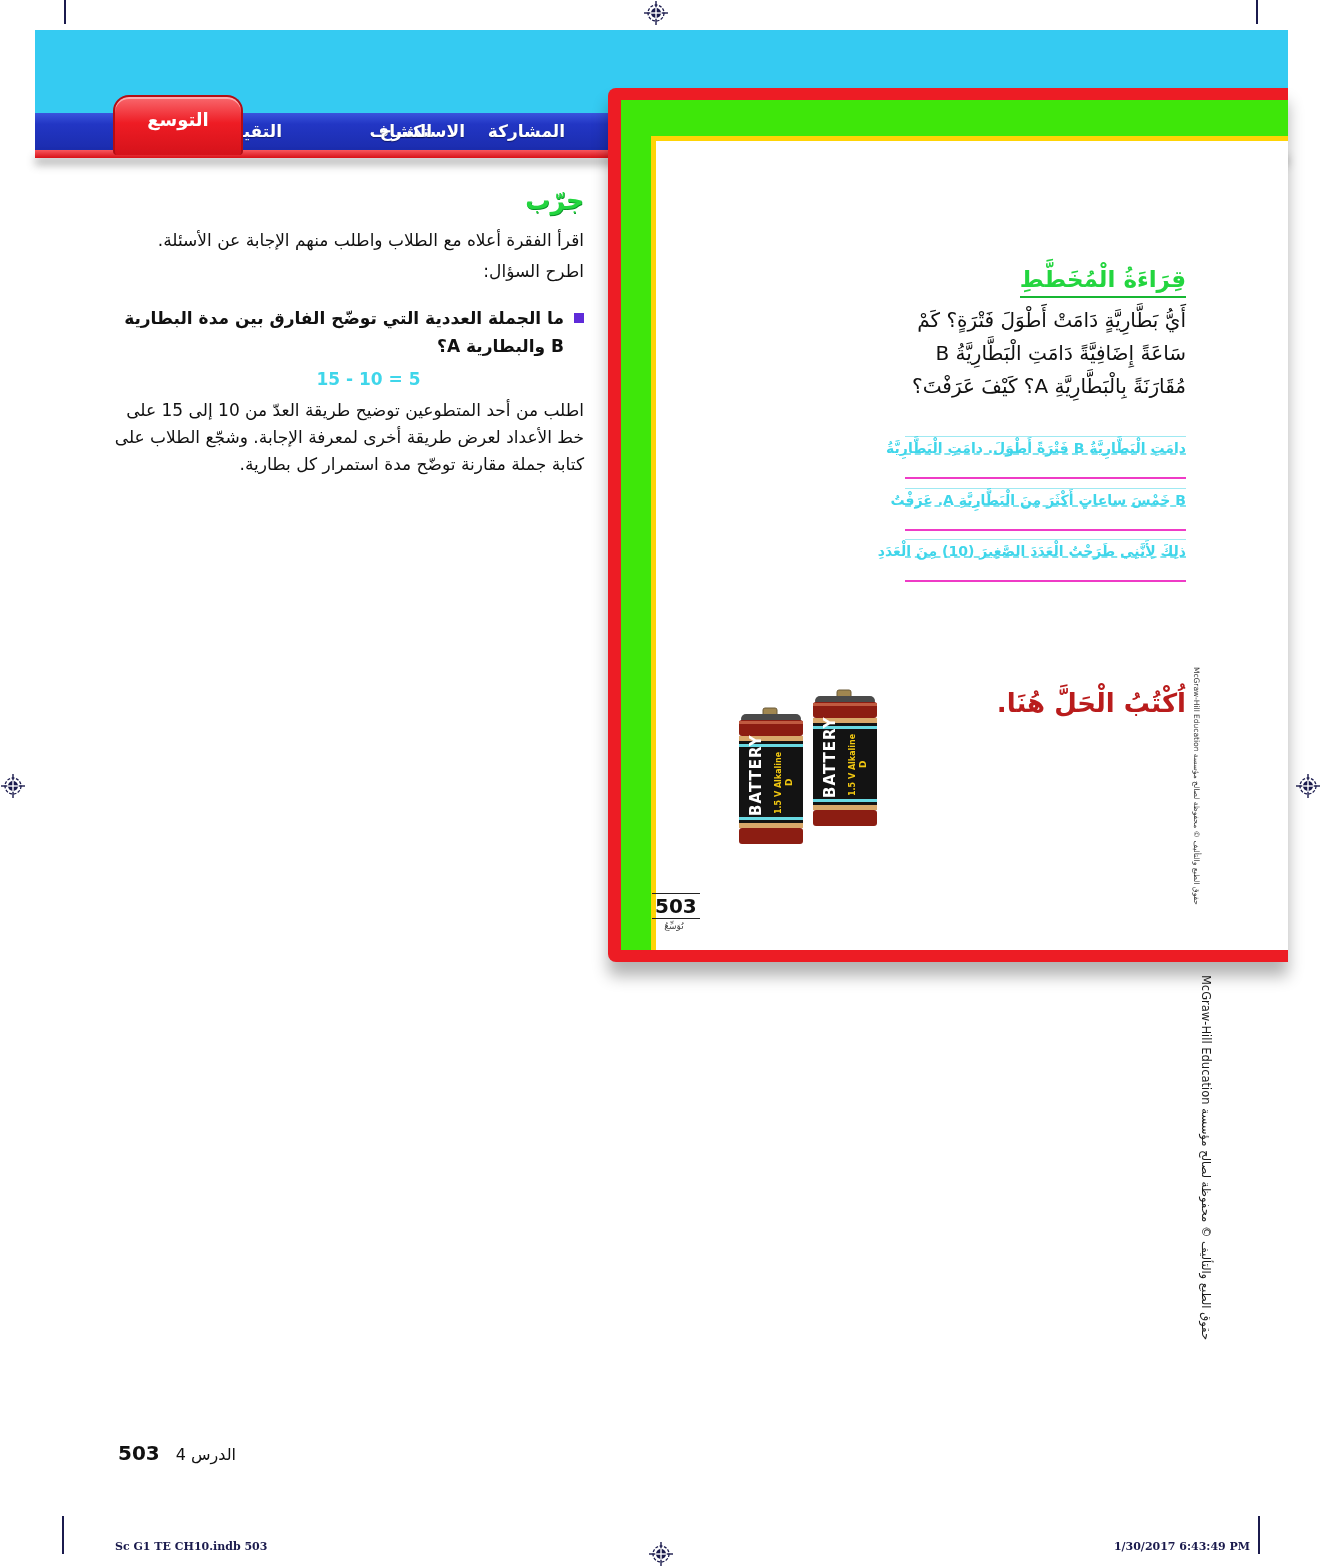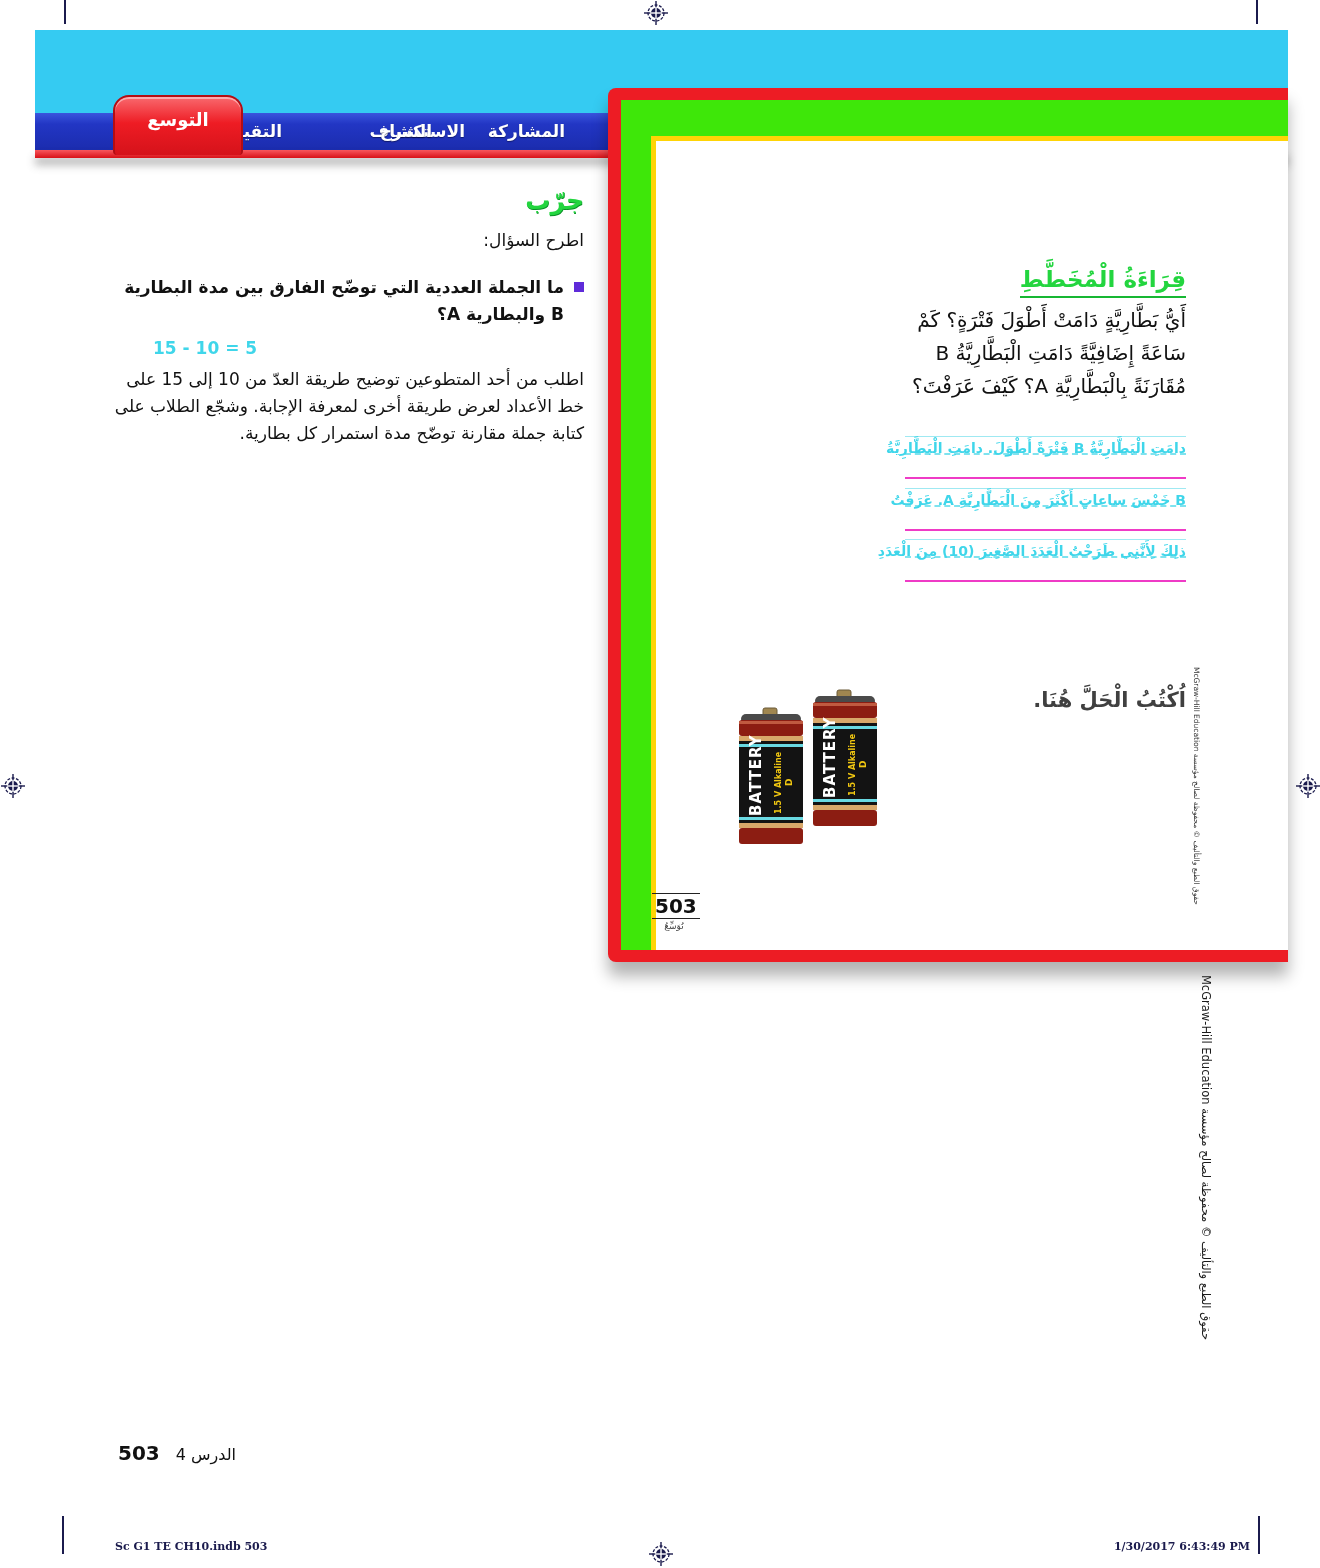--- a/index.html
+++ b/index.html
@@ -26,21 +26,21 @@
                 box-shadow:inset 0 2px 0 rgba(255,255,255,.45); }
 
   
   .teacher { position:absolute; left:108px; top:186px; width:476px; direction:rtl; text-align:right; color:#111; }
   .teacher h2 { color:#23d53f; font-size:25px; font-weight:bold; text-shadow:0.5px 0.5px 0 #0a8f26; margin-bottom:12px; }
   .teacher p { font-size:17px; line-height:1.6; }
   .teacher .spaced { margin-top:4px; }
   .bullet-row { display:flex; margin-top:20px;justify-content:space-between; }
   .bullet-sq { flex:0 0 10px; width:10px; height:10px; background:#5f2bd9; margin-top:8px; margin-left:10px; }
   .bullet-text { font-weight:bold; font-size:17px; line-height:1.6; }
-  .cyan-answer { color:#3fd6ea; font-weight:bold; font-size:18px; margin-top:6px; direction:ltr; text-align:left; }
+  .cyan-answer { color:#3fd6ea; font-weight:bold; font-size:18px; margin-top:6px; direction:ltr; text-align:center; }
   .ans-ind1 { padding-left:45px; }
   .ans-ind2 { padding-left:55px; margin-top:4px; }
 
   
   .frame { position:absolute; left:608px; top:88px; width:680px; height:874px; background:#ed1c24;
            border-radius:8px 0 0 8px; box-shadow:0 14px 16px rgba(0,0,0,.30); z-index:2; }
   .frame-green { position:absolute; left:13px; top:12px; right:0; bottom:12px; background:#3ee709; }
   .frame-content { position:absolute; left:30px; top:36px; right:0; bottom:0; background:#fff;
                    border-top:5px solid #ffd405; border-left:5px solid #ffd405; }
   .student-layer { position:absolute; left:0; top:0; width:1320px; height:1568px; z-index:4; pointer-events:none; }
@@ -62,21 +62,21 @@
   .l-solid-mag  { border-top:2px solid #ef3bc6; }
 
   
   .ans-group { position:absolute; left:905px; width:281px; height:46px; }
   .ans-group .top    { position:absolute; left:0; right:0; top:0;  border-top:1.5px solid #9fe9f2; }
   .ans-group .dash   { position:absolute; left:0; right:0; top:17px; border-top:2px dashed #7ee3ef; }
   .ans-group .bottom { position:absolute; left:0; right:0; top:41px; border-top:2.5px solid #ef3bc6; }
   .ans-group .txt { position:absolute; left:0; right:0; top:0; direction:rtl; text-align:right;
                     color:#3fd6ea; font-size:14px; font-weight:bold; line-height:24px; white-space:nowrap; }
 
-  .sp-solution { position:absolute; right:134px; top:688px; color:#404040; font-size:21px; font-weight:bold; direction:rtl; }
+  .sp-solution { position:absolute; right:134px; top:688px; color:#b91c1c; font-size:26px; font-weight:bold; direction:rtl; }
 
   .battery-img { position:absolute; left:733px; top:688px; }
 
   .sp-pagenum { position:absolute; left:652px; top:893px; width:44px; text-align:center; }
   .sp-pagenum .num { display:inline-block; font-size:20px; font-weight:bold; color:#111;
                      border-top:1.5px solid #222; border-bottom:1.5px solid #222; padding:0 3px; }
   .sp-pagenum .cap { font-size:9px; color:#444; direction:rtl; margin-top:2px; }
 
   
   .copy-inner { position:absolute; left:1201px; top:662px; width:243px; height:9px; font-size:7.5px; color:#333;
@@ -141,20 +141,21 @@
   <div class="nav-bar"></div>
   <div class="nav-rule"></div>
   <span class="nav-label" style="right:755px;">المشاركة</span>
   <span class="nav-label" style="right:855px;">الاستكشاف</span>
   <span class="nav-label" style="right:888px;">الشرح</span>
   <span class="nav-label" style="right:1038px;">التقييم</span>
   <div class="tab-extend">التوسع</div>
 
   <div class="teacher">
     <h2>جرّب</h2>
+    <p>اقرأ الفقرة أعلاه مع الطلاب واطلب منهم الإجابة عن الأسئلة.</p>
     <p class="spaced">اطرح السؤال:</p>
     <div class="bullet-row">
       <span class="bullet-sq"></span>
       <span class="bullet-text">ما الجملة العددية التي توضّح الفارق بين مدة البطارية B والبطارية A؟</span>
     </div>
     <p class="cyan-answer ans-ind1" dir="ltr">15 - 10 = 5</p>
     <p class="spaced">اطلب من أحد المتطوعين توضيح طريقة العدّ من 10 إلى 15 على خط الأعداد لعرض طريقة أخرى لمعرفة الإجابة. وشجّع الطلاب على كتابة جملة مقارنة توضّح مدة استمرار كل بطارية.</p>
   </div>
 
   <div class="frame">

